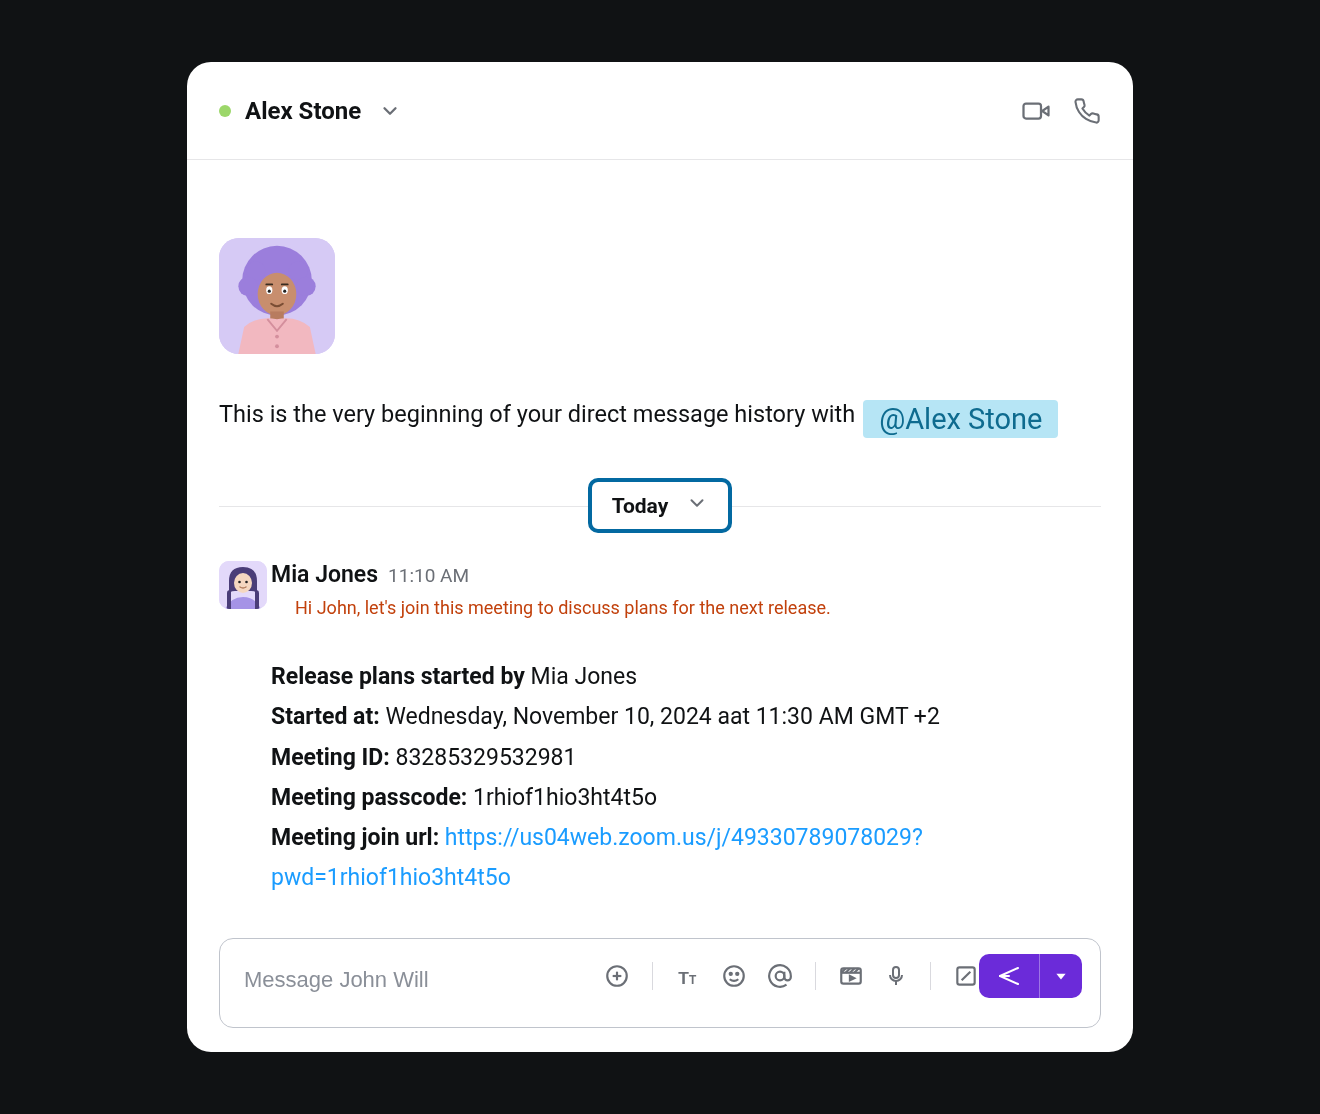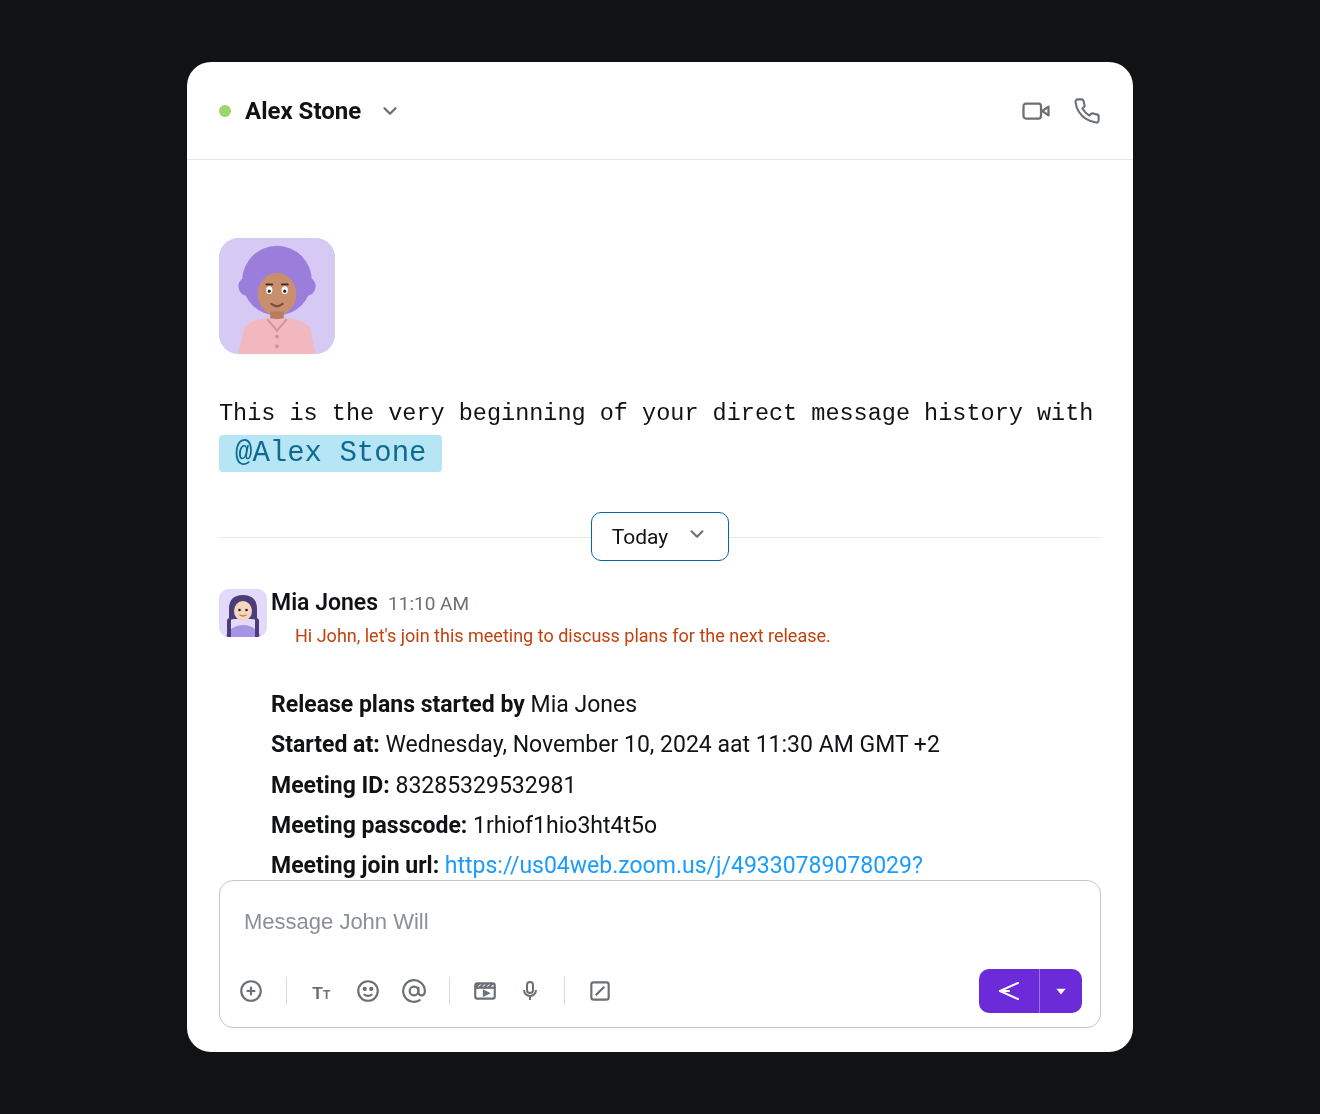--- a/index.html
+++ b/index.html
@@ -78,21 +78,20 @@
   }
   .avatar-large svg { width: 100%; height: 100%; }
   .intro-text-row {
     margin-top: 46px;
     font-size: 23.5px;
     color: #101214;
     display: flex;
     align-items: flex-start;
     flex-wrap: wrap;
     gap: 8px;
-    font-family: Liberation Mono, monospace;
   }
   .mention-chip {
     background: #b6e5f5;
     color: #0e6b8f;
     padding: 2px 16px;
     border-radius: 4px;
     font-size: 29px;
   }
 
   
@@ -109,29 +108,30 @@
     left: 32px; right: 32px;
     top: 50%;
     height: 1px;
     background: #e6e6e8;
     z-index: 0;
   }
   .date-pill {
     position: relative;
     z-index: 1;
     background: #fff;
-    border: 1px solid #0369a1;
+    border: 4px solid #0369a1;
     border-radius: 10px;
     padding: 10px 20px;
     display: flex;
     align-items: center;
     gap: 18px;
     font-size: 21px;
     color: #101214;
     cursor: pointer;
+    font-weight: bold;
   }
   .date-pill .chev { color: #6b6f76; }
 
   
   .message-row {
     display: flex;
     gap: 4px;
     padding: 28px 32px 0 32px;
   }
   .avatar-small {
@@ -183,21 +183,21 @@
   
   .composer {
     position: absolute;
     left: 32px;
     right: 32px;
     bottom: 24px;
     border: 1.5px solid #c0c4cc;
     border-radius: 14px;
     background: #fff;
     display: flex;
-    flex-direction: column;
+    flex-direction: row;
   }
   .composer-input {
     border: none;
     outline: none;
     font-size: 22px;
     padding: 28px 24px 34px 24px;
     color: #101214;
     background: transparent;
     width: 100%;
   }

